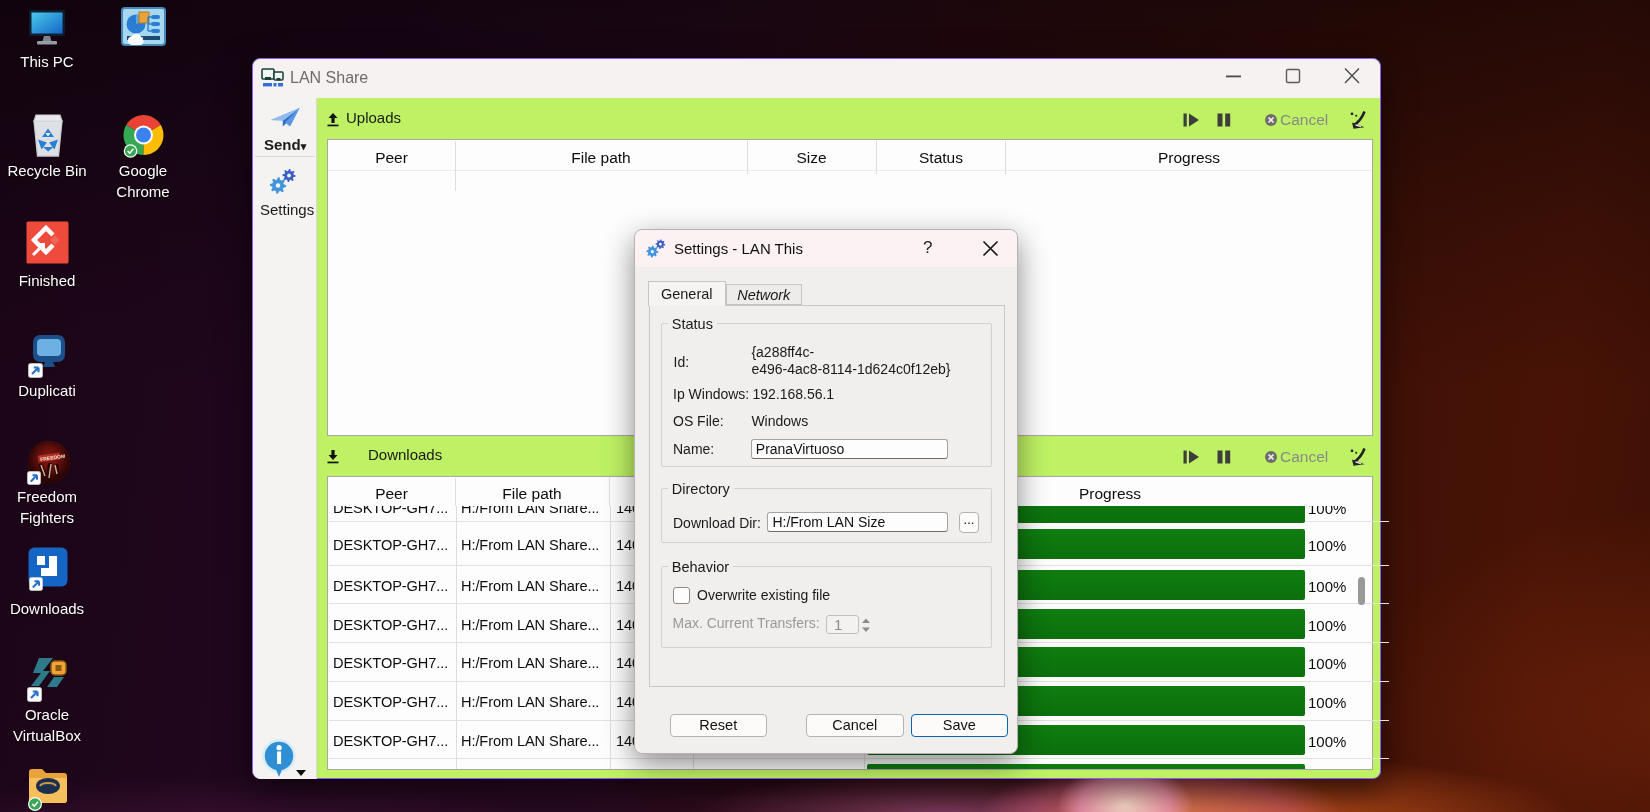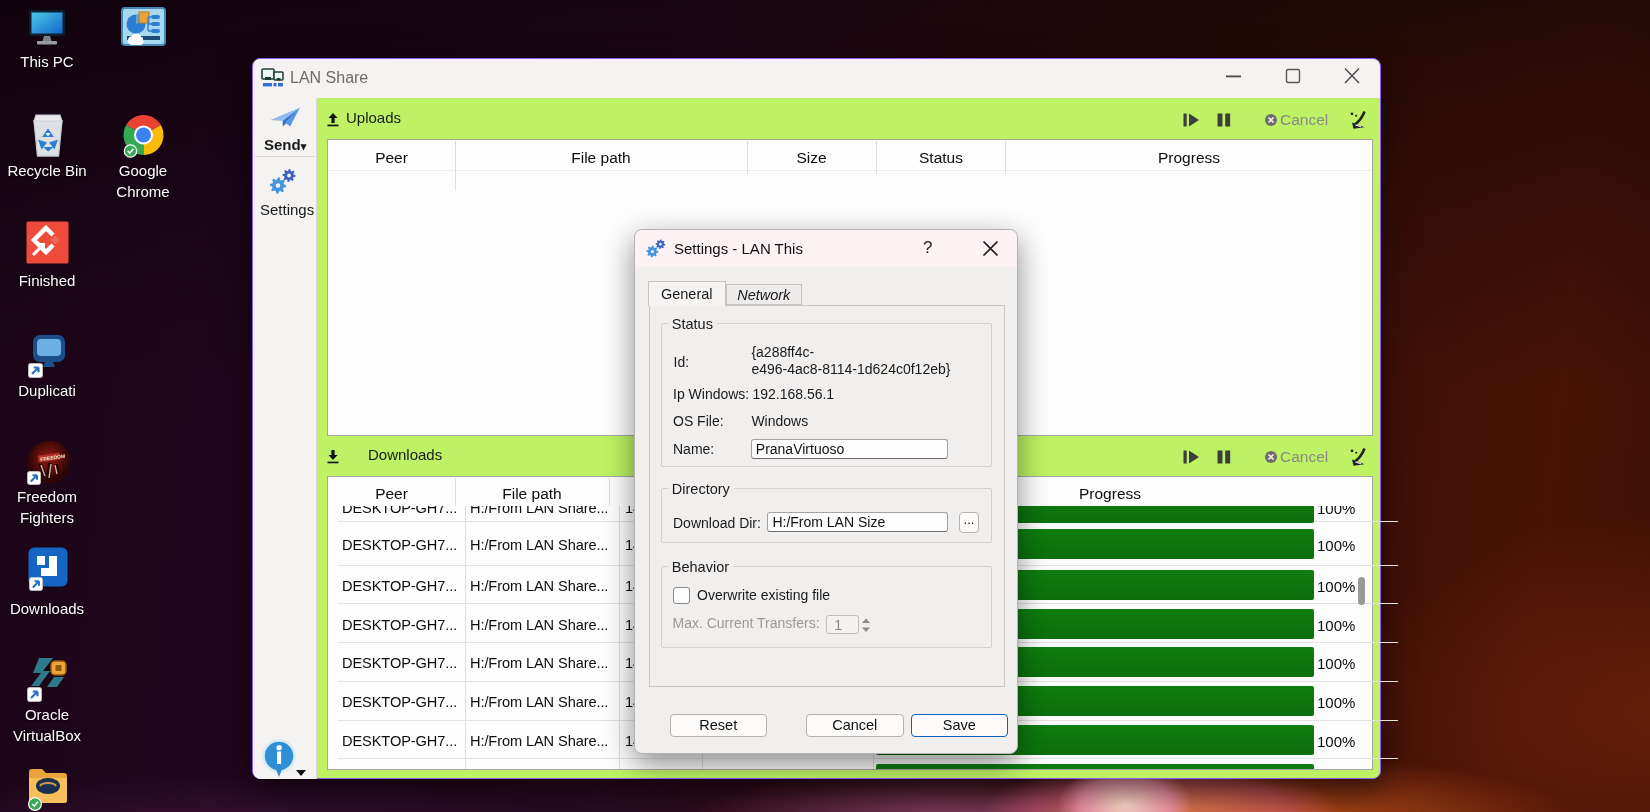--- a/index.html
+++ b/index.html
@@ -26,21 +26,21 @@
 #wtitle { position:absolute; left:37px; top:10px; font-size:16px; color:#6e6b6a; }
 #sidebar { position:absolute; left:0; top:39px; width:64px; height:681px; background:#f5f3f2; border-right:1px solid #dbd8d7; border-radius:0 0 0 8px; }
 .sect { position:absolute; font-size:15px; color:#1a1a1a; white-space:nowrap;text-align:center; }
 .tbl { position:absolute; background:#fdfdfd; border:1px solid #aaa6a4; }
 .th { position:absolute; top:0; font-size:15.5px; color:#0d0d0d; text-align:center; padding-top:8.5px; height:100%; }
 .colline { position:absolute; top:1px; width:1px; background:#e0dedd; }
 .row { position:absolute; left:0; width:100%; border-bottom:1px solid #e4e2e1; font-size:14.6px; color:#0d0d0d; }
 .pbar { position:absolute; background:linear-gradient(#0f7d10,#0c6f0d); border-radius:2px; }
 .pct { position:absolute; font-size:15px; color:#0d0d0d; }
 .cell { position:absolute; white-space:nowrap; overflow:hidden; font-size:14.6px; letter-spacing:-0.1px; }
-#dnclip { position:absolute; left:10px; top:29px; width:1060px; height:263.3px; overflow:hidden; }
+#dnclip { position:absolute; left:1px; top:29px; width:1060px; height:263.3px; overflow:hidden; }
 .colline2 { position:absolute; top:0; height:100%; width:1px; background:#e0dedd; }
 #sbthumb { position:absolute; left:1030px; top:100.3px; width:7px; height:28px; background:#9b9998; border-radius:3.5px; }
 .row { border-bottom:1px solid #e4e2e1; }
 
 #dlg { position:absolute; left:634px; top:229px; width:383.5px; height:525px; background:#f1efee;
   border:1px solid #b7b2b1; border-radius:8px; box-shadow:0 10px 30px rgba(0,0,0,.45); }
 #dtitle { position:absolute; left:0; top:0; width:100%; height:37px; background:#fcf1f3; border-radius:8px 8px 0 0; }
 #dpane { position:absolute; left:13.5px; top:74.5px; width:356px; height:382.5px; border:1px solid #c9c6c5; background:#f1efee; }
 .tab { position:absolute; font-size:14.5px; color:#1a1a1a; text-align:center; border:1px solid #c6c3c2; background:#eeebeb; line-height:21px; }
 .tabsel { background:#f6f4f3; border-bottom:none; line-height:24px; z-index:2; }

